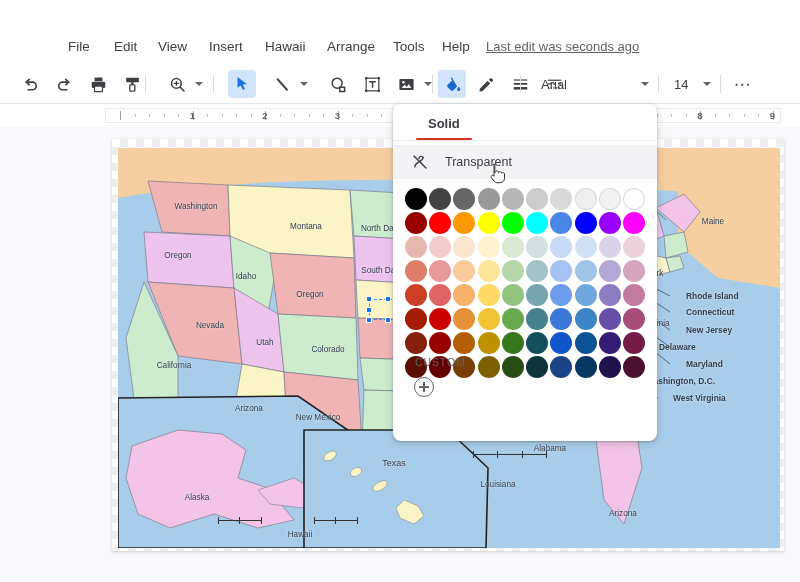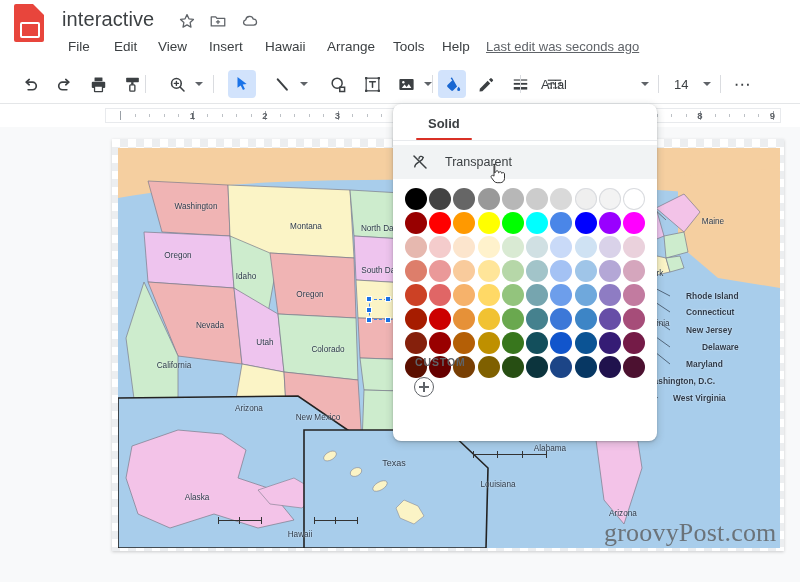--- a/index.html
+++ b/index.html
@@ -180,62 +180,41 @@
   .swatch-grid {
     position:relative; padding:9px 11px 4px 11px;
     display:grid; grid-template-columns:repeat(10,1fr); gap:2px 1px;
   }
   .sw {
     width:22px; height:22px; border-radius:50%; cursor:pointer; justify-self:center;
   }
   .sw.ring { box-shadow: inset 0 0 0 1px #dadce0; }
   .custom-lbl {
     position:absolute; left:22px; top:252px; font-size:10.5px;
-    letter-spacing:.9px; color:#5f6368; font-weight:bold;
+    letter-spacing:.9px; color:#5f6368; font-weight:normal;
   }
   .custom-add {
     position:absolute; left:21px; top:273px; width:20px; height:20px;
     border:1.4px solid #5f6368; border-radius:50%; cursor:pointer;
   }
   .custom-add::before, .custom-add::after {
     content:""; position:absolute; background:#5f6368;
   }
   .custom-add::before { left:4px; top:8.3px; width:9.5px; height:1.3px; }
   .custom-add::after  { top:4px; left:8.3px; height:9.5px; width:1.3px; }
 
   .cursor-hand {
     position:absolute; left:490px; top:163px; width:16px; height:20px; z-index:60;
   }
 </style>
 </head>
 <body>
 
 <div id="app">
 
-  <div class="titlebar">
-    <div class="slides-logo"></div>
-    <div class="doc-title">interactive</div>
-
-    <div class="title-icon" id="ti-star">
-      <svg viewBox="0 0 24 24" fill="none" stroke="#5f6368" stroke-width="1.7">
-        <path d="M12 3.5l2.6 5.6 6 .8-4.4 4.2 1.1 6.1-5.3-3-5.3 3 1.1-6.1L3.4 9.9l6-.8z" stroke-linejoin="round"></path>
-      </svg>
-    </div>
-    <div class="title-icon" id="ti-move">
-      <svg viewBox="0 0 24 24" fill="none" stroke="#5f6368" stroke-width="1.7">
-        <path d="M3 6.5h6l1.6 2H21v10H3z" stroke-linejoin="round"></path>
-        <path d="M12 11.2v4.2M9.9 13.3h4.2" stroke-linecap="round"></path>
-      </svg>
-    </div>
-    <div class="title-icon" id="ti-cloud">
-      <svg viewBox="0 0 24 24" fill="none" stroke="#5f6368" stroke-width="1.7">
-        <path d="M6.6 17.5A3.6 3.6 0 016.3 10.4 5.2 5.2 0 0116.4 9.6a3.9 3.9 0 01.6 7.9z" stroke-linejoin="round"></path>
-      </svg>
-    </div>
-  </div>
 
   <div class="menubar">
     <div class="menu-item" style="left:62px">File</div>
     <div class="menu-item" style="left:108px">Edit</div>
     <div class="menu-item" style="left:152px">View</div>
     <div class="menu-item" style="left:203px">Insert</div>
     <div class="menu-item" style="left:259px">Hawaii</div>
     <div class="menu-item" style="left:321px">Arrange</div>
     <div class="menu-item" style="left:387px">Tools</div>
     <div class="menu-item" style="left:436px">Help</div>
@@ -544,21 +523,21 @@
     <div class="st-label" style="left:595px;top:73px">Maine</div>
     <div class="st-label" style="left:79px;top:349px">Alaska</div>
     <div class="st-label" style="left:182px;top:386px">Hawaii</div>
 
     <div class="st-label" style="left:528px;top:125px">New York</div>
     <div class="st-label" style="left:538px;top:175px">Virginia</div>
 
     <div class="call-label" style="left:568px;top:148px">Rhode Island</div>
     <div class="call-label" style="left:568px;top:164px">Connecticut</div>
     <div class="call-label" style="left:568px;top:182px">New Jersey</div>
-    <div class="call-label" style="left:584px;top:199px">Delaware</div>
+    <div class="call-label" style="left:541px;top:199px">Delaware</div>
     <div class="call-label" style="left:568px;top:216px">Maryland</div>
     <div class="call-label" style="left:528px;top:233px">Washington, D.C.</div>
     <div class="call-label" style="left:555px;top:250px">West Virginia</div>
 
     <div class="scalebar" style="left:355px;top:300px;width:74px;height:12px">
       <div class="bar" style="width:74px"></div>
       <div class="tk" style="left:0"></div>
         <div class="tk" style="left:24px"></div>
       <div class="tk" style="left:49px"></div>
         <div class="tk" style="left:73px"></div>
@@ -582,21 +561,20 @@
     <div class="sel-h" style="left:-3px;top:-3px"></div>
     <div class="sel-h" style="left:16px;top:-3px"></div>
     <div class="sel-h" style="left:35px;top:-3px"></div>
     <div class="sel-h" style="left:-3px;top:7.5px"></div>
     <div class="sel-h" style="left:35px;top:7.5px"></div>
     <div class="sel-h" style="left:-3px;top:18px"></div>
     <div class="sel-h" style="left:16px;top:18px"></div>
     <div class="sel-h" style="left:35px;top:18px"></div>
   </div>
 
-  <div class="watermark">groovyPost.com</div>
 
   <div class="picker">
     <div class="pick-tabs">
       <div class="pick-tab sel">Solid</div>
     </div>
     <div class="pick-div"></div>
 
     <div class="transparent-row">
       <span class="tp-icon">
         <svg width="18" height="18" viewBox="0 0 24 24" fill="none" stroke="#3c4043" stroke-width="1.8" stroke-linecap="round">

